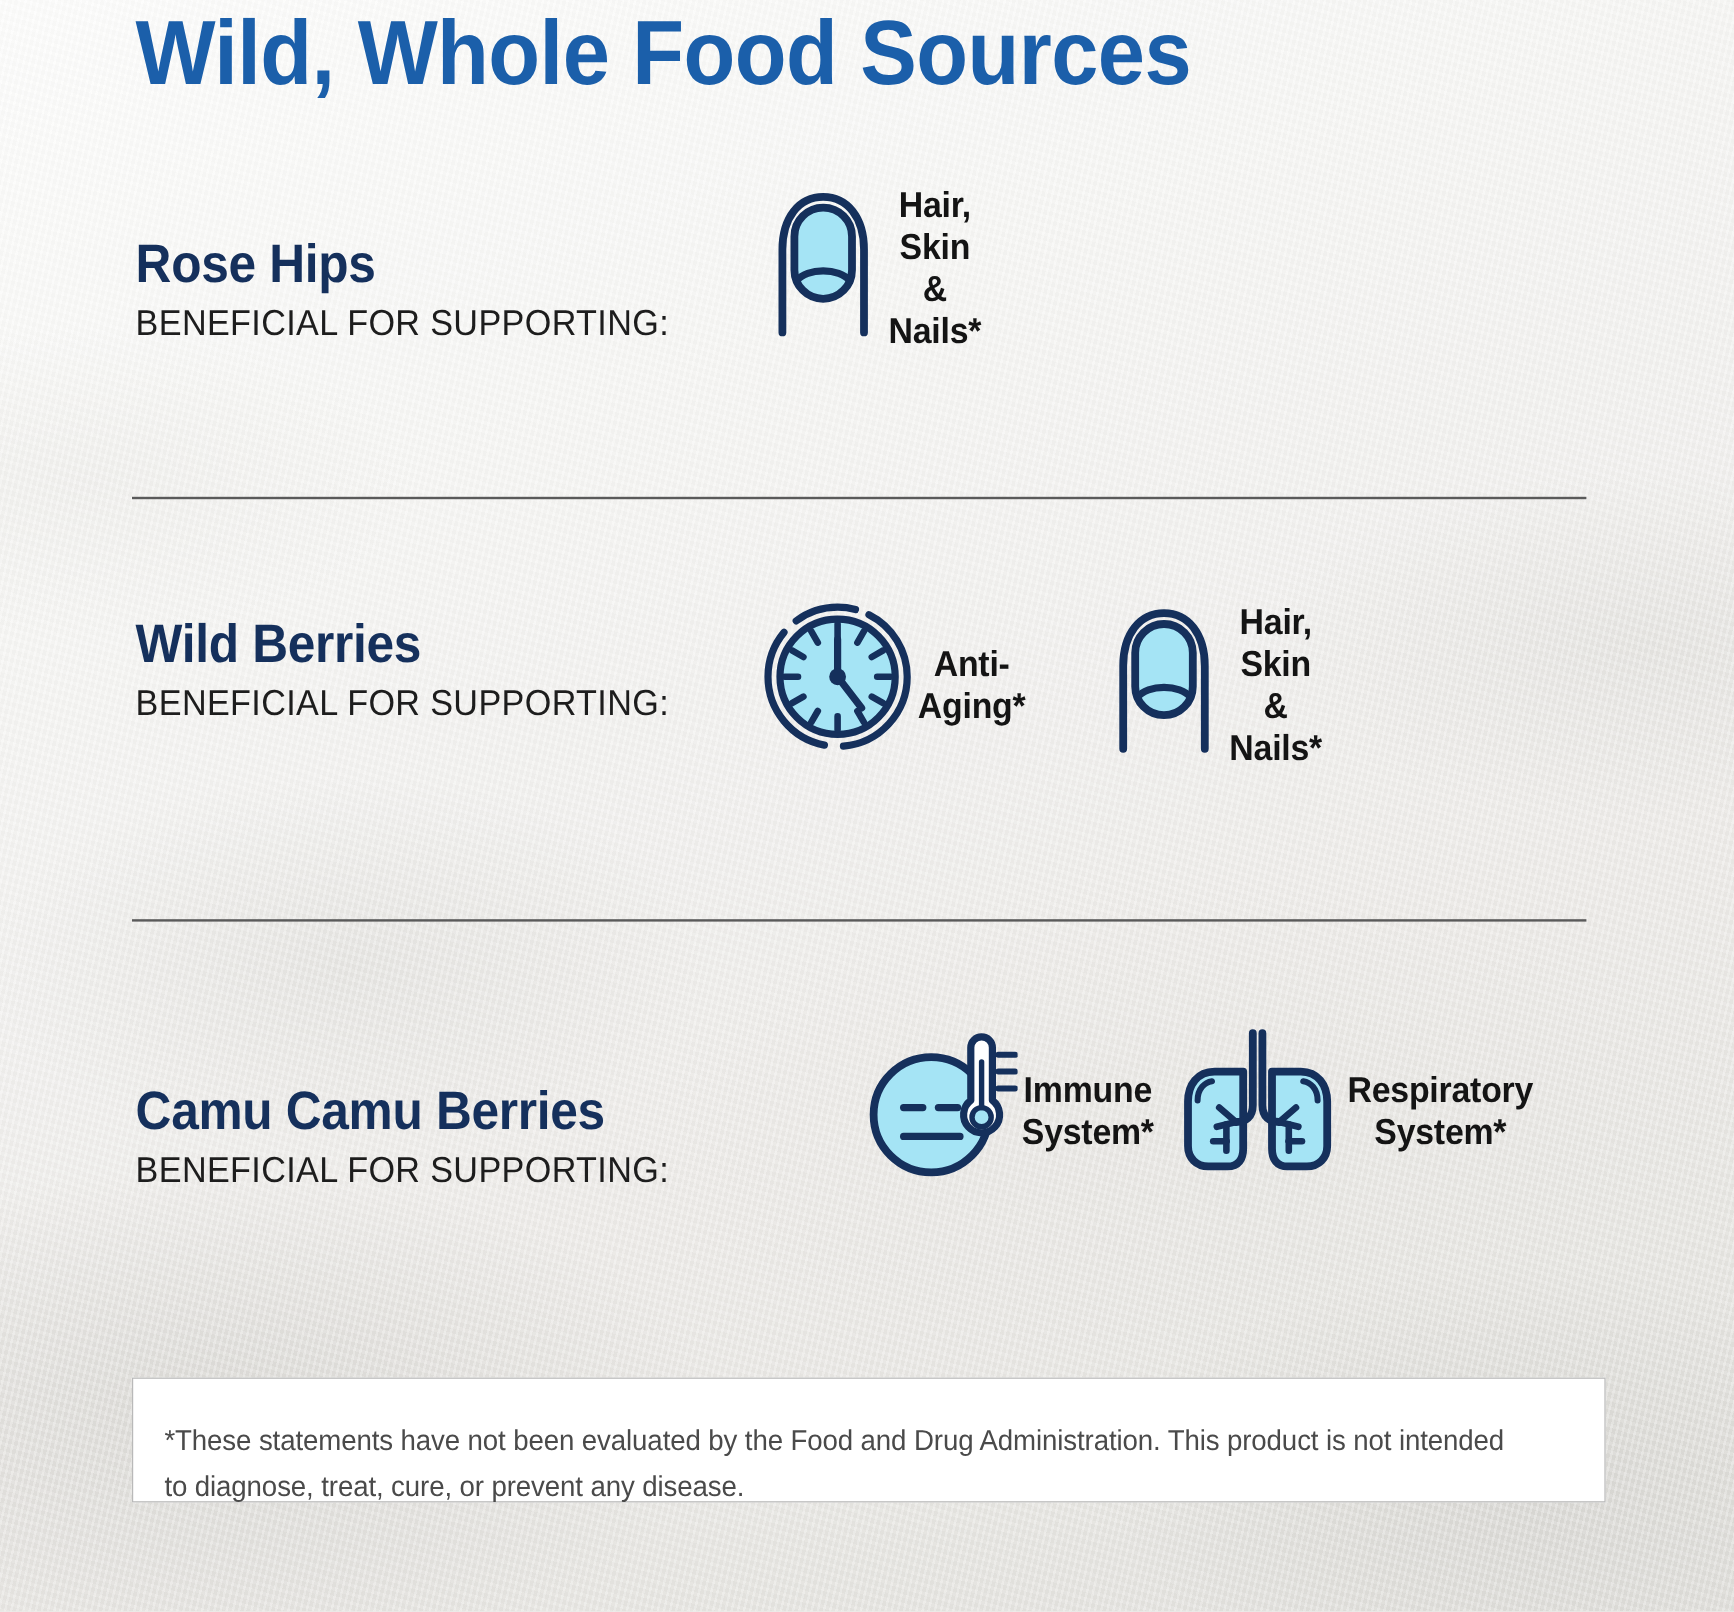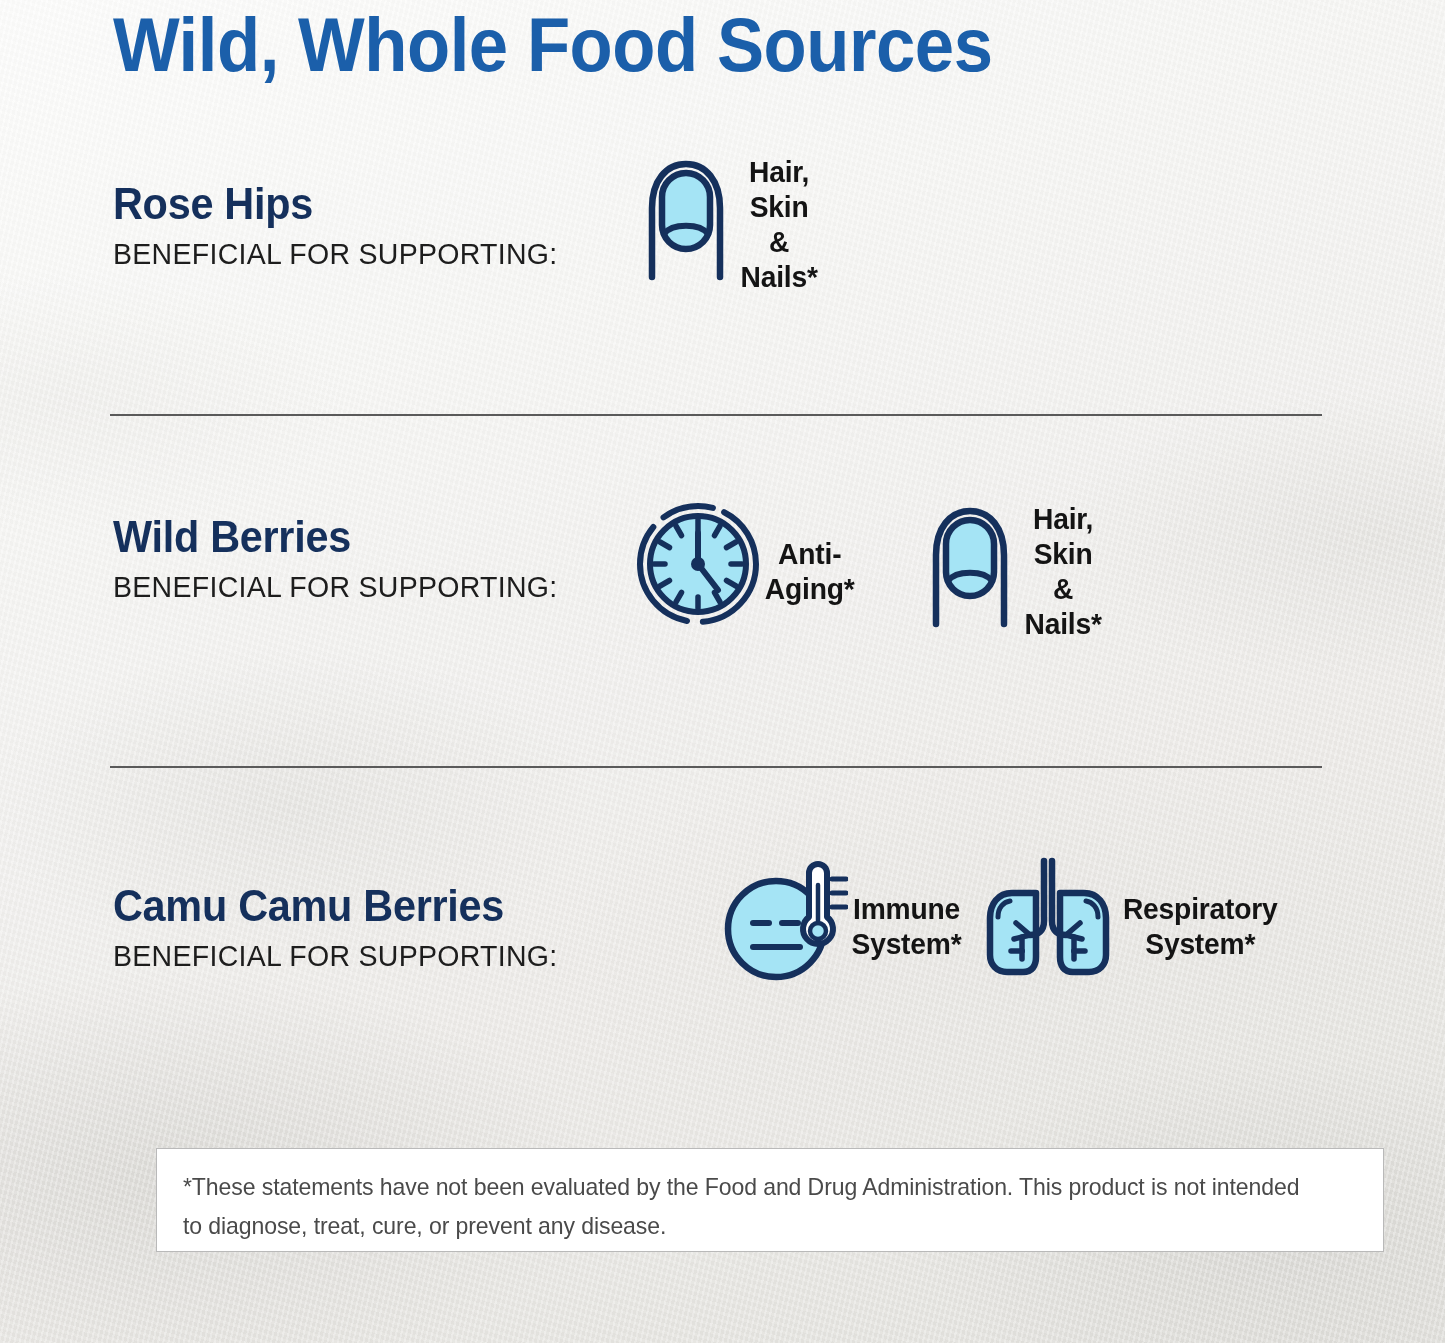--- a/index.html
+++ b/index.html
@@ -114,22 +114,21 @@
 
   
   .disclaimer {
     position: absolute;
     left: 110px;
     top: 1148px;
     width: 1228px;
     height: 104px;
     background: #ffffff;
     border: 1px solid #b9b9b9;
-    padding: 18px 26px 0 26px;
-    margin-left: 46px;
+    padding: 32px 26px 0 26px;
   }
   .disclaimer p {
     font-size: 24px;
     line-height: 39px;
     color: #4a4a4a;
     font-weight: 400;
     transform: scaleX(0.96);
     transform-origin: left top;
     letter-spacing: -0.1px;
   }
@@ -137,21 +136,21 @@
 </head>
 <body>
 
 <div id="bg"></div>
 
 <div id="page">
 
   <div class="title">Wild, Whole Food Sources</div>
 
   <div class="section">
-    <div class="sec-head" style="top:178px;">
+    <div class="sec-head" style="top:194px;">
       <div class="sec-title">Rose Hips</div>
       <div class="sec-sub">BENEFICIAL FOR SUPPORTING:</div>
     </div>
 
     <div class="benefits" style="left:634px; top:140px;">
       <div class="benefit">
         <div class="ico">
           <svg width="104" height="128" viewBox="0 0 104 128">
             <g fill="none" stroke="#15305c" stroke-width="6.5" stroke-linecap="round" stroke-linejoin="round">
               <path d="M18 124 V55 C18 28 32 11 52 11 C72 11 86 28 86 55 V124"></path>
@@ -229,21 +228,21 @@
           <div>&amp; Nails*</div>
         </div>
       </div>
 
     </div>
   </div>
 
   <div class="divider" style="top:766px;"></div>
 
   <div class="section">
-    <div class="sec-head" style="top:880px;">
+    <div class="sec-head" style="top:900px;">
       <div class="sec-title">Camu Camu Berries</div>
       <div class="sec-sub">BENEFICIAL FOR SUPPORTING:</div>
     </div>
 
     <div class="benefits" style="left:634px; top:855px;">
 
 
       <div class="benefit" style="margin-left:86px;">
         <div class="ico">
           <svg width="128" height="128" viewBox="0 0 128 128">

